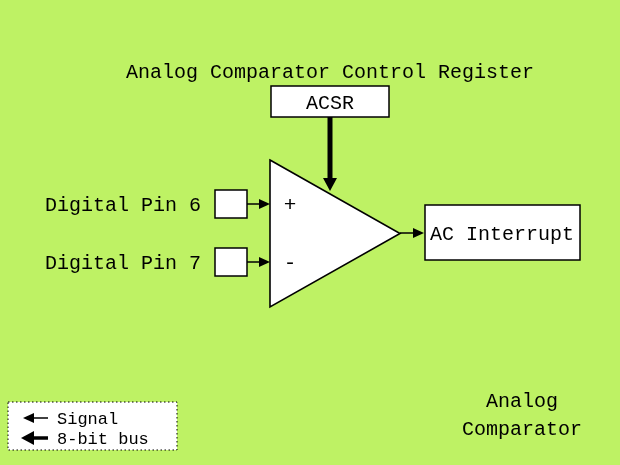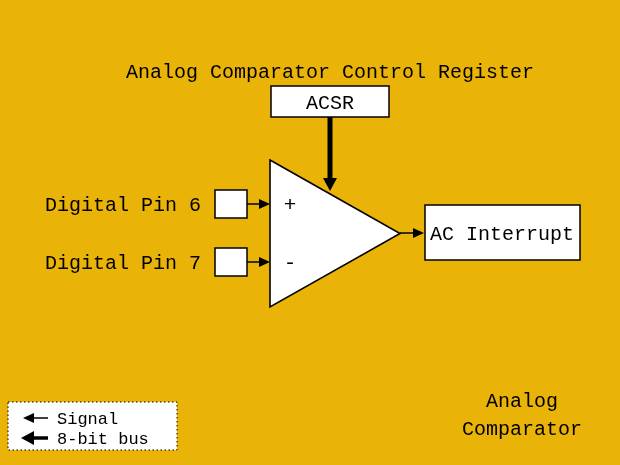--- a/index.html
+++ b/index.html
@@ -4,21 +4,21 @@
 <style>
   html, body {
     margin: 0;
     padding: 0;
     background: #ffffff;
   }
   .canvas {
     position: relative;
     width: 620px;
     height: 465px;
-    background: #eab308;
+    background: #bef264;
     overflow: hidden;
   }
   svg text {
     font-family: "Liberation Mono", "DejaVu Sans Mono", monospace;
     fill: #000000;
   }
   .fs20 { font-size: 20px; }
   .fs21 { font-size: 21px; }
   .fs17 { font-size: 17px; }
 </style>

